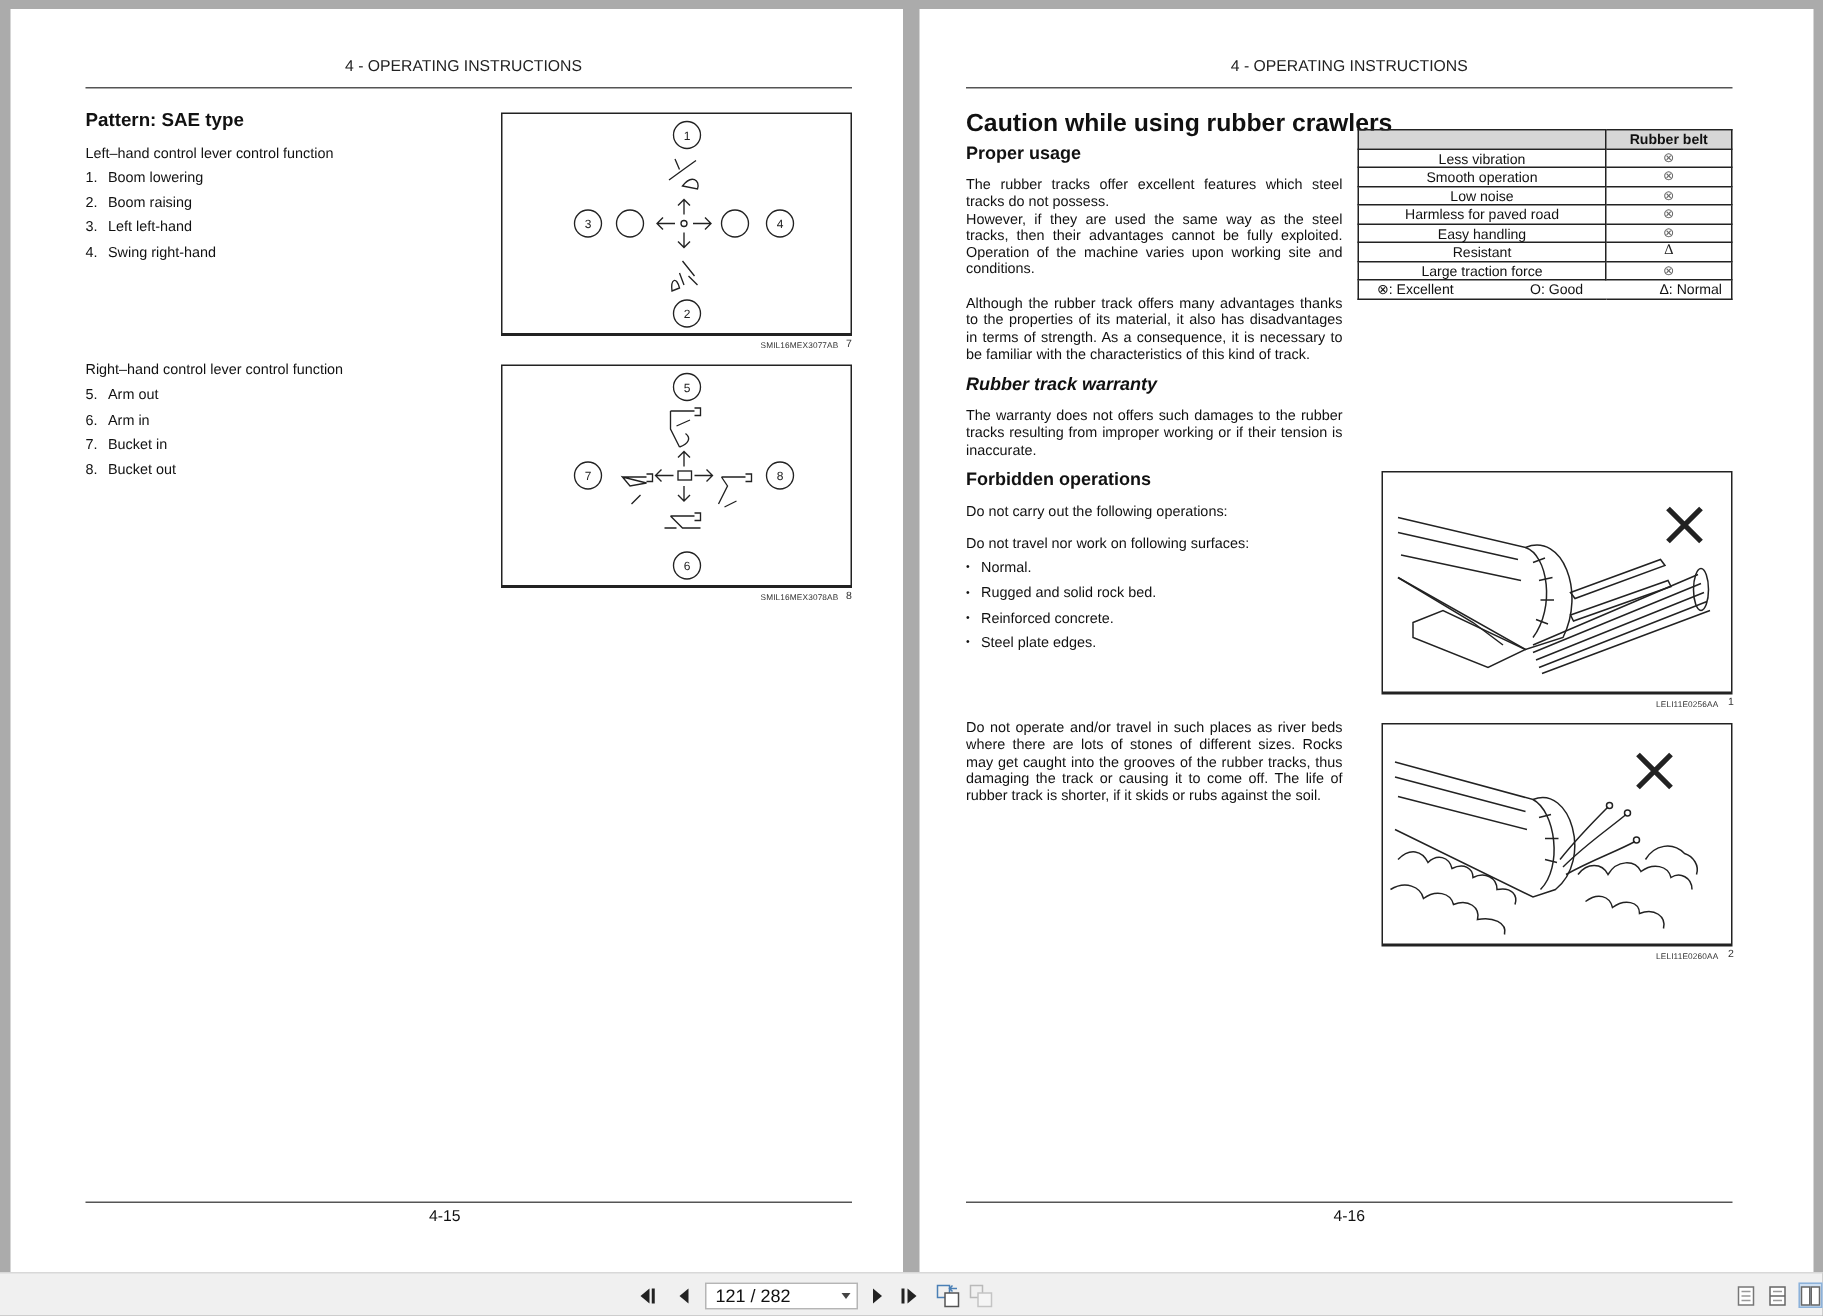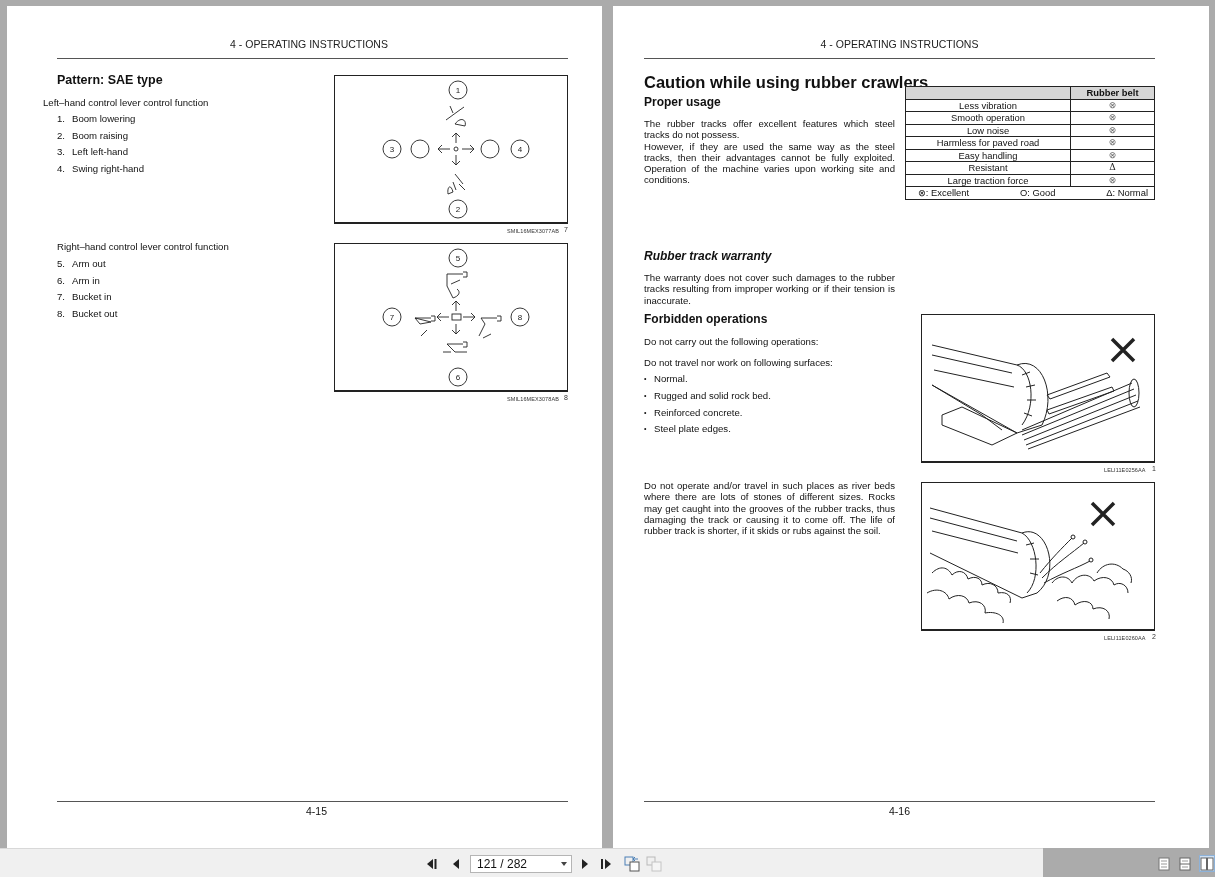--- a/index.html
+++ b/index.html
@@ -4,21 +4,21 @@
 <style>
   * { box-sizing: border-box; margin: 0; padding: 0; }
   html, body { width: 1215px; height: 877px; overflow: hidden; background: #ababab; font-family: "Liberation Sans", sans-serif; color: #111; }
   .viewer { position: absolute; left: 0; top: 0; width: 1032px; height: 848px; background: #ababab; }
   .page { position: absolute; top: 6px; height: 842px; background: #fff; }
   .page.left { left: 7px; width: 595px; }
   .page.right { left: 613px; width: 596px; }
   .run-head { position: absolute; top: 32px; left: 50px; width: 504px; text-align: center; font-size: 10.5px; color: #222; }
   .head-rule { position: absolute; top: 52px; left: 50px; width: 511px; height: 1px; background: #555; }
   .foot-rule { position: absolute; top: 795px; left: 50px; width: 511px; height: 1px; background: #555; }
-  .page-num { position: absolute; top: 799px; left: 54px; width: 511px; text-align: center; font-size: 10.5px; }
+  .page-num { position: absolute; top: 799px; left: 34px; width: 511px; text-align: center; font-size: 10.5px; }
   .h-pattern { position: absolute; left: 50px; top: 67px; font-size: 12.5px; font-weight: bold; }
   .para { position: absolute; font-size: 9.6px; line-height: 11.3px; color: #111; }
   .list { position: absolute; list-style: none; font-size: 9.6px; }
   .list li { height: 16.5px; display: flex; }
   .list li .n { width: 15px; }
   .fig { position: absolute; border: 1px solid #222; border-bottom-width: 2px; background: #fff; }
   .fig svg { position: absolute; left: 0; top: 0; }
   .cap { position: absolute; font-size: 5.5px; color: #333; letter-spacing: 0.1px; }
   .cap-n { position: absolute; font-size: 7px; color: #333; }
   .h-main { position: absolute; left: 31px; top: 67px; font-size: 16.5px; font-weight: bold; }
@@ -27,37 +27,37 @@
   .bul { position: absolute; left: 31px; list-style: none; font-size: 9.6px; }
   .bul li { height: 16.8px; display: flex; align-items: flex-start; }
   .bul li .dot { width: 10px; font-size: 7px; line-height: 12px; }
   table.cmp { position: absolute; left: 292px; top: 80px; width: 250px; border-collapse: collapse; font-size: 9.4px; }
   table.cmp th, table.cmp td { border: 1px solid #222; height: 12.5px; text-align: center; padding: 0; line-height: 11px; }
   table.cmp th { background: #d6d6d6; font-weight: bold; }
   table.cmp th.blank { background: #d6d6d6; }
   table.cmp td.sym { color: #666; font-size: 9px; width: 84px; }
   table.cmp tr.legend td { text-align: center; }
   .legend-row { display: flex; justify-content: space-between; padding: 0 6px 0 12px; }
-  .toolbar { position: absolute; left: 0; top: 848px; width: 1043px; height: 29px; background: #f0f0f0; border-top: 1px solid #d8d8d8; }
+  .toolbar { position: absolute; left: 0; top: 848px; width: 1215px; height: 29px; background: #f0f0f0; border-top: 1px solid #d8d8d8; }
   .tb-btn { position: absolute; top: 8px; width: 14px; height: 14px; display: flex; align-items: center; justify-content: center; cursor: pointer; }
   .page-select { position: absolute; left: 470px; top: 6px; width: 102px; height: 18px; background: #fff; border: 1px solid #b5b5b5; font-size: 12px; padding-left: 6px; line-height: 16px; color: #111; }
   .page-select .caret { position: absolute; right: 4px; top: 6px; width: 0; height: 0; border-left: 3px solid transparent; border-right: 3px solid transparent; border-top: 4px solid #444; }
 </style>
 </head>
 <body>
 
 <div class="viewer">
 
   <div class="page left">
     <div class="run-head">4 - OPERATING INSTRUCTIONS</div>
     <div class="head-rule"></div>
 
     <div class="h-pattern">Pattern: SAE type</div>
 
-    <div class="para" style="left:36px;top:91px;">Left–hand control lever control function</div>
+    <div class="para" style="left:50px;top:91px;">Left–hand control lever control function</div>
     <ul class="list" style="left:50px;top:107px;">
       <li>
           <span class="n">1.</span>
           <span>Boom lowering</span>
         </li>
       <li>
           <span class="n">2.</span>
           <span>Boom raising</span>
         </li>
       <li>
@@ -154,20 +154,21 @@
     <div class="run-head" style="left:31px;width:511px;">4 - OPERATING INSTRUCTIONS</div>
     <div class="head-rule" style="left:31px;"></div>
 
     <div class="h-main">Caution while using rubber crawlers</div>
 
     <div class="h-sub" style="top:89px;">Proper usage</div>
     <div class="para just" style="top:112px;">
       <span>The rubber tracks offer excellent features which steel tracks do not possess.</span><br>
       <span>However, if they are used the same way as the steel tracks, then their advantages cannot be fully exploited. Operation of the machine varies upon working site and conditions.</span>
     </div>
+    <div class="para just" style="top:191px;">Although the rubber track offers many advantages thanks to the properties of its material, it also has disadvantages in terms of strength. As a consequence, it is necessary to be familiar with the characteristics of this kind of track.</div>
 
     <table class="cmp">
       <tbody>
           <tr>
         <th class="blank"></th>
         <th>Rubber belt</th>
       </tr>
       <tr>
             <td>Less vibration</td>
             <td class="sym">⊗</td>
@@ -202,21 +203,21 @@
             <span>⊗: Excellent</span>
             <span>O: Good</span>
             <span>Δ: Normal</span>
           </div>
         </td>
       </tr>
     </tbody>
       </table>
 
     <div class="h-sub" style="top:243px;font-style:italic;">Rubber track warranty</div>
-    <div class="para just" style="top:266px;">The warranty does not cover such damages to the rubber tracks resulting from improper working or if their tension is inaccurate.</div>
+    <div class="para just" style="top:266px;">The warranty does not offers such damages to the rubber tracks resulting from improper working or if their tension is inaccurate.</div>
 
     <div class="h-sub" style="top:306px;">Forbidden operations</div>
     <div class="para" style="left:31px;top:330px;">Do not carry out the following operations:</div>
     <div class="para" style="left:31px;top:351px;">Do not travel nor work on following surfaces:</div>
     <ul class="bul" style="top:367px;">
       <li>
           <span class="dot">•</span>
           <span>Normal.</span>
         </li>
       <li>

